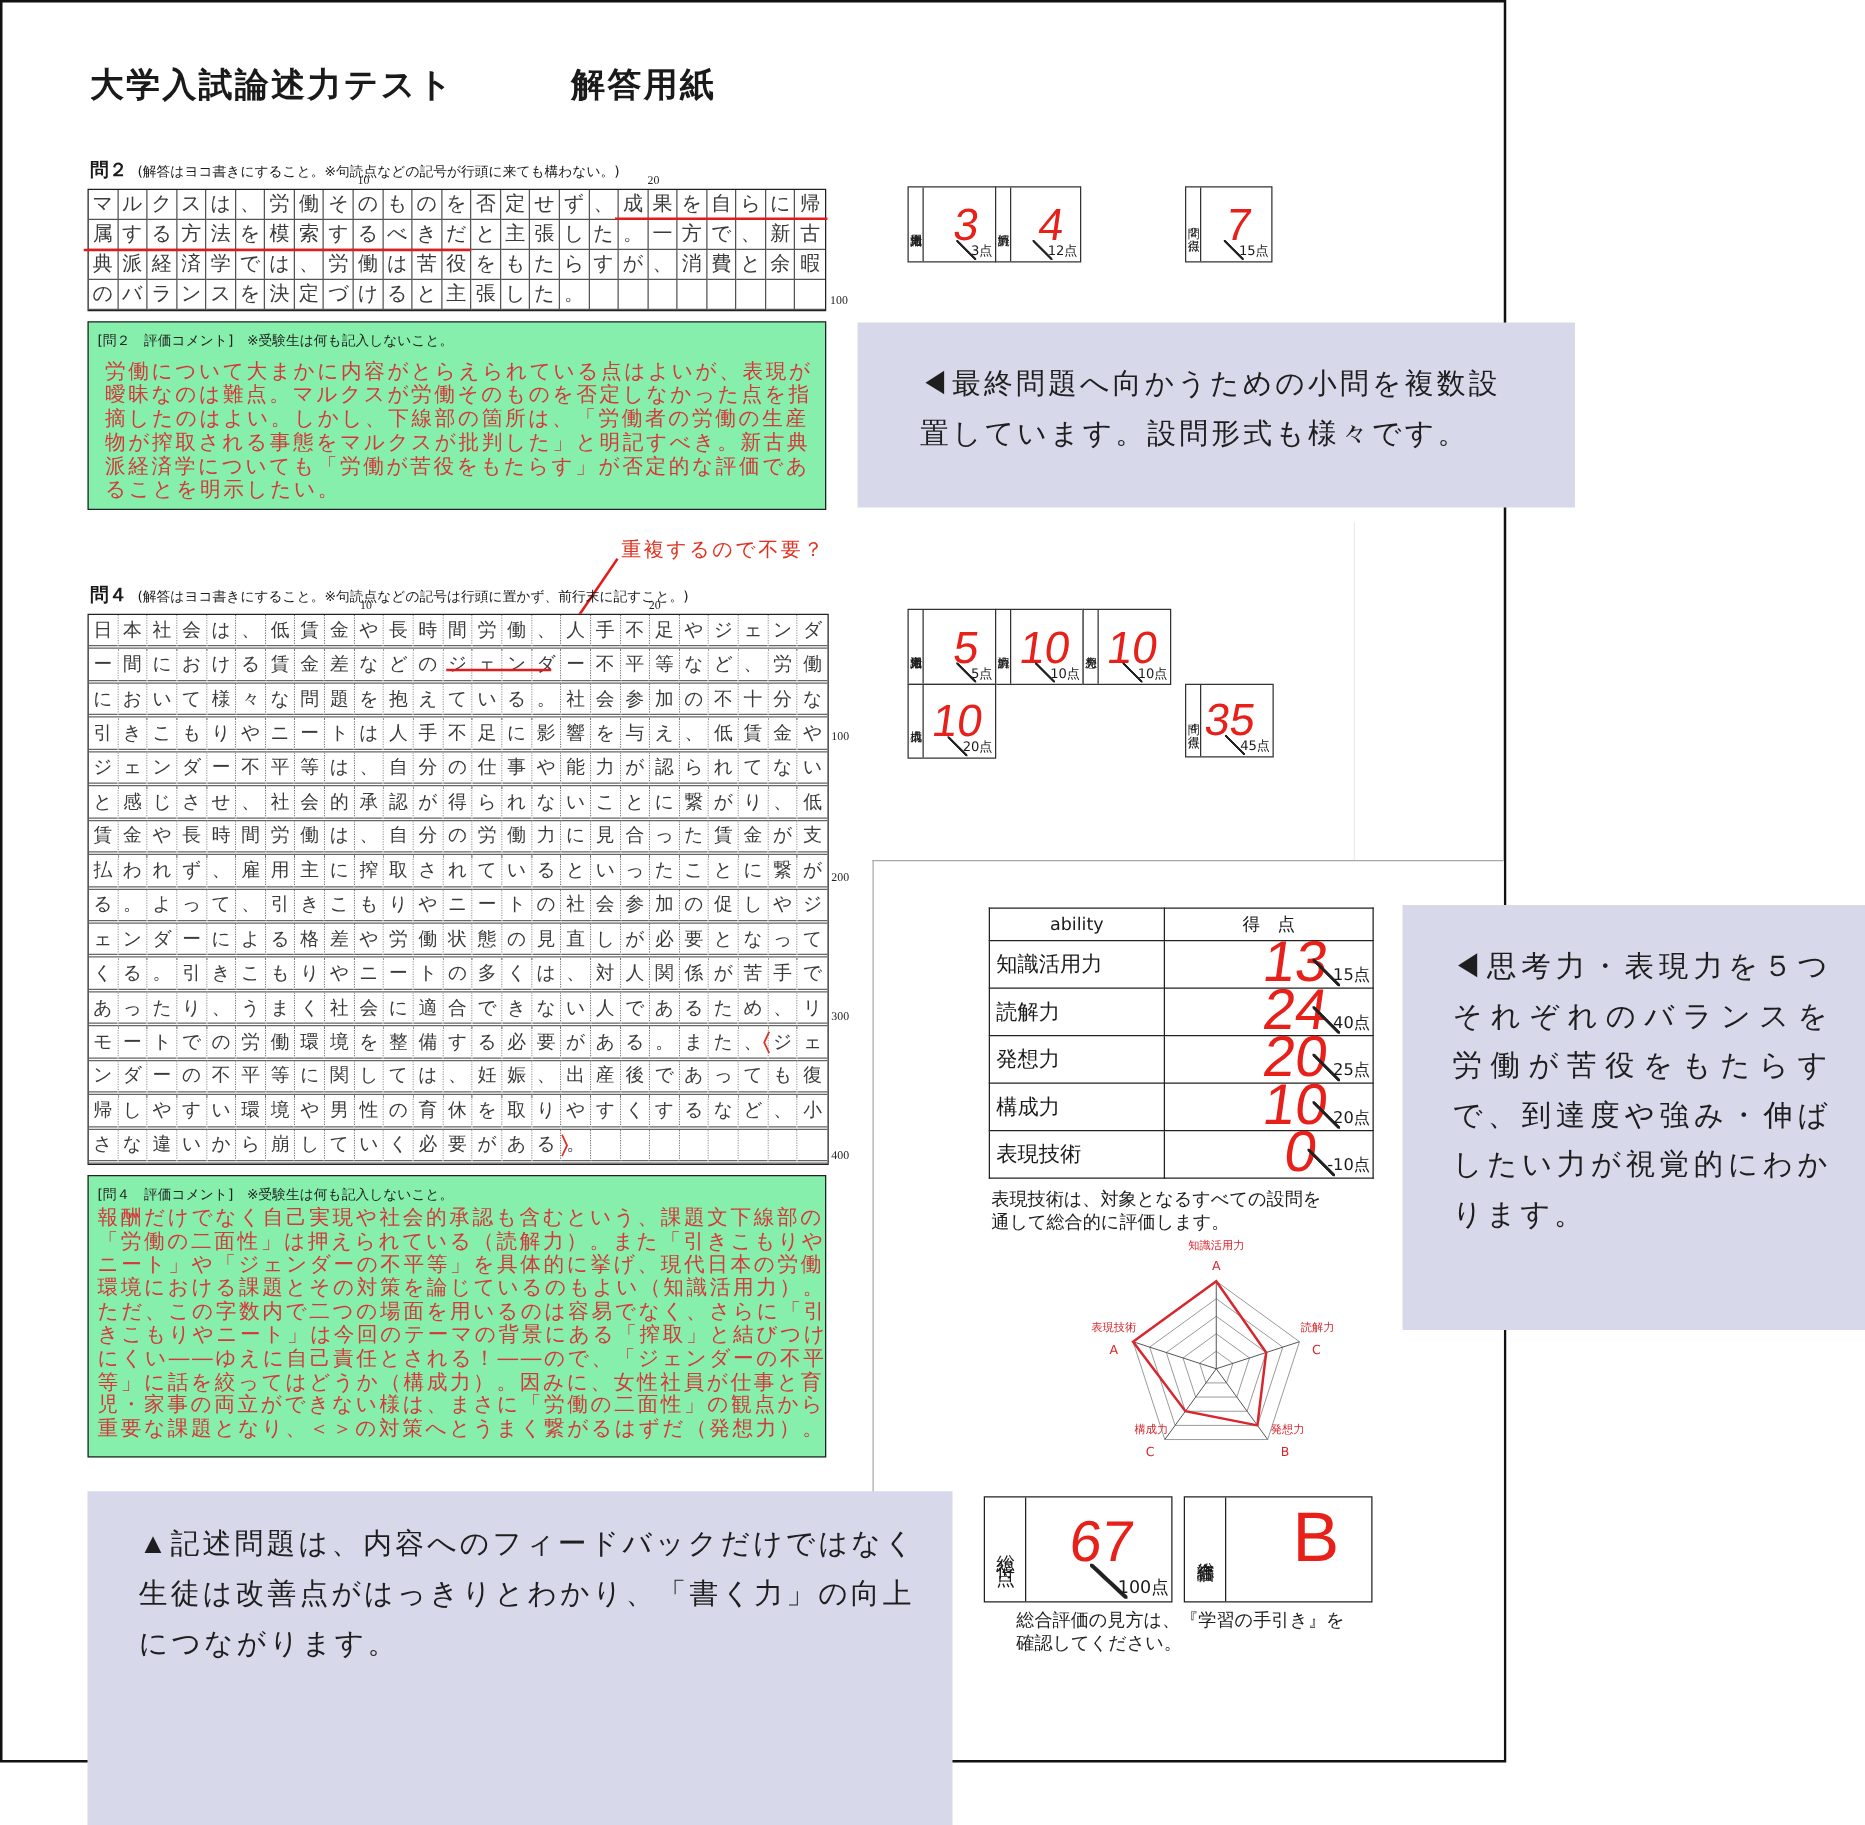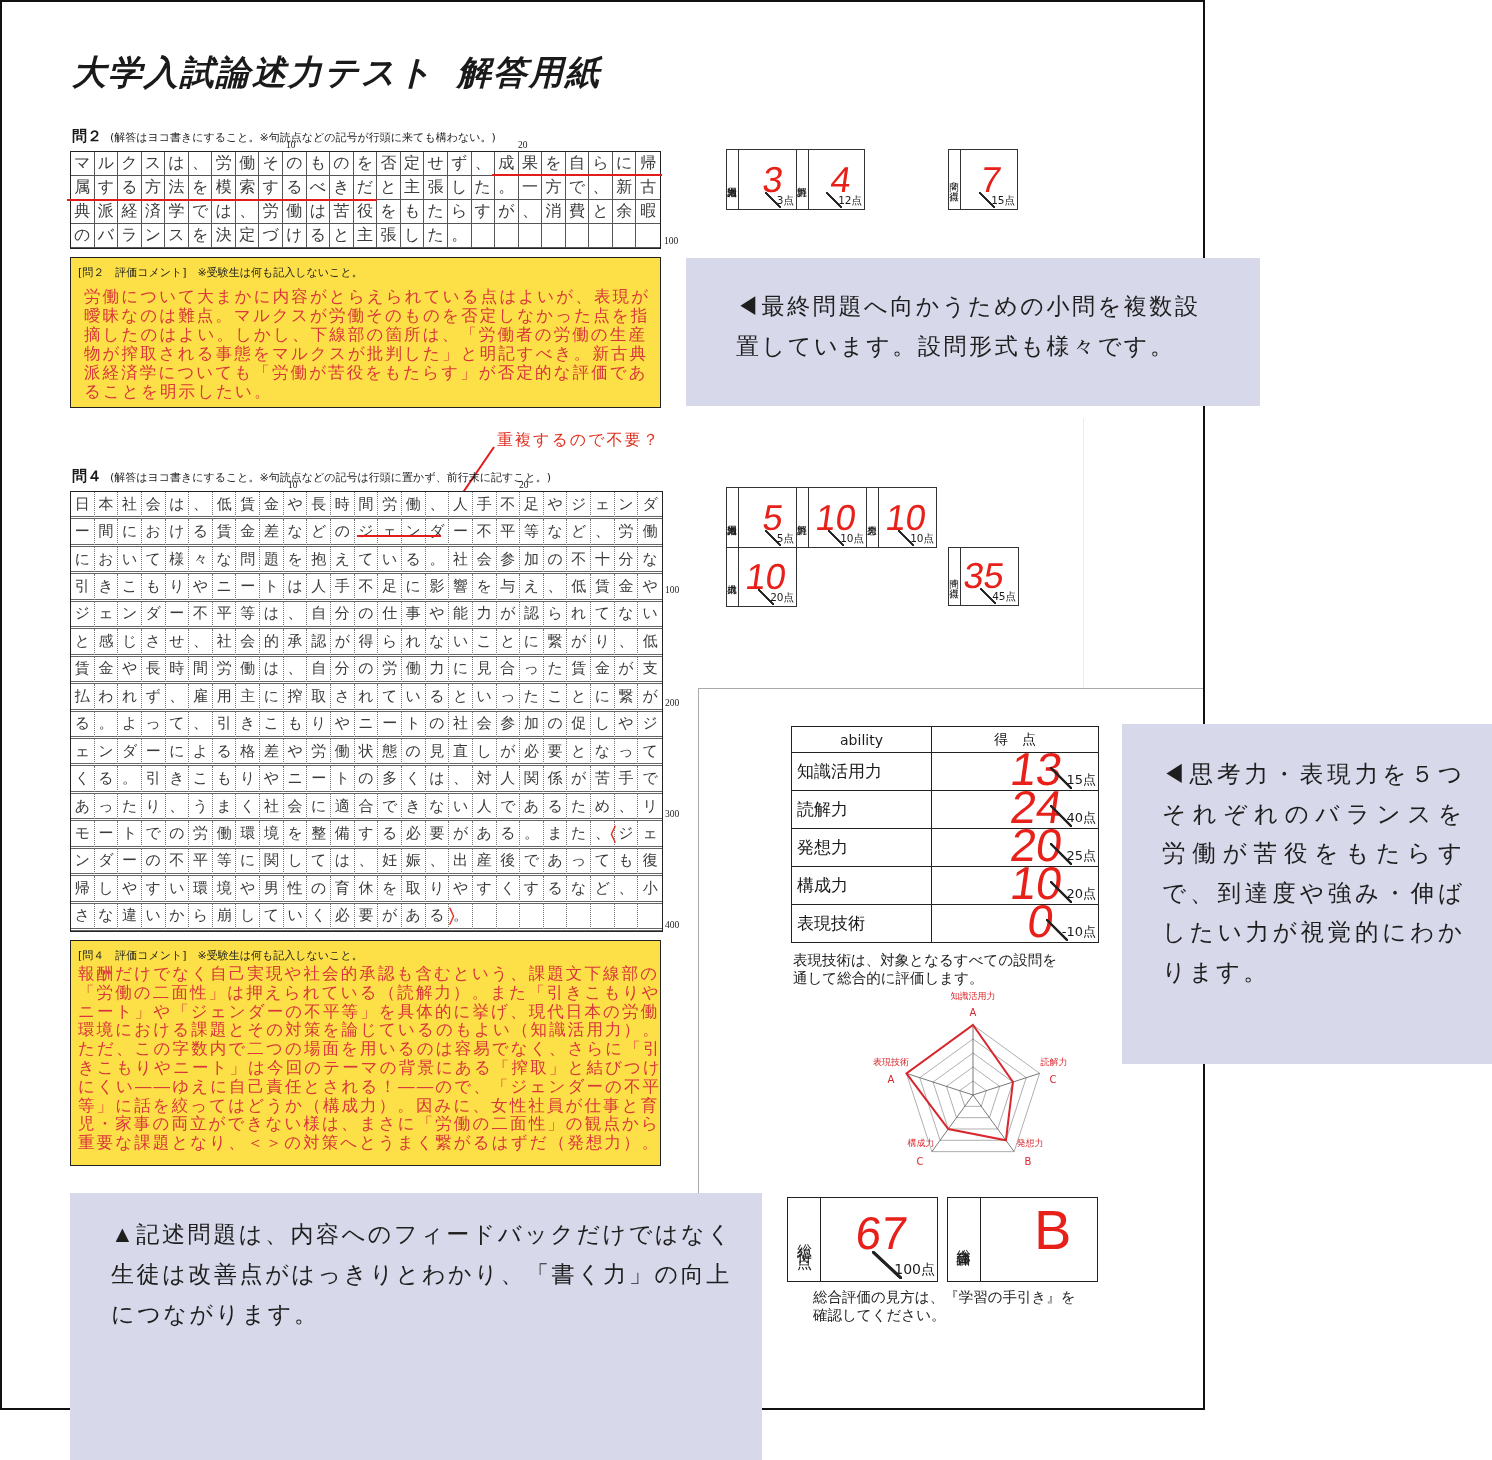--- a/index.html
+++ b/index.html
@@ -2,37 +2,37 @@
 <html><head>
 <meta charset="utf-8">
 <style>
   html, body { margin:0; padding:0; }
   body { width:1492px; height:1460px; position:relative; background:#ffffff; overflow:hidden;
          font-family:"DejaVu Sans", sans-serif; color:#1a1a1a; }
   .abs { position:absolute; }
   .sheet { left:0; top:0; width:1205px; height:1410px; border:2px solid #111; box-sizing:border-box; background:#fff; }
   .overlay-sheet { left:698px; top:688px; width:505px; height:720px; border-top:1px solid #a9a9a9; border-left:1px solid #a9a9a9; background:#fff; box-sizing:border-box; }
   .faint-sheet { left:686px; top:418px; width:398px; height:270px; border-right:1px solid #ececec; box-sizing:border-box; }
-  .title { font-size:34px; font-weight:bold; letter-spacing:2px; white-space:nowrap;font-style:italic; }
+  .title { font-size:27px; font-weight:bold; letter-spacing:2px; white-space:nowrap; }
   .qlabel { font-size:15px; font-weight:bold; white-space:nowrap; }
   .qinst { font-size:11px; white-space:nowrap; }
   .marker { font-family:"Liberation Serif", serif; font-size:9.5px; color:#222; }
 
   .grid { display:grid; grid-template-columns:repeat(25, 1fr); border:1.5px solid #222; box-sizing:border-box; background:#fff; }
   .grid .cell { display:flex; align-items:center; justify-content:center; color:#3b3b3b; overflow:hidden; box-sizing:border-box; }
   #grid-q2 { grid-template-rows:repeat(4, 1fr); }
   #grid-q2 .cell { border-right:1px solid #555; border-bottom:1px solid #555; font-size:16px; }
   #grid-q4 { grid-template-rows:repeat(16, 1fr); }
   #grid-q4 .cell { border-right:1px dotted #777; border-bottom:3px double #666; font-size:15px; }
   .grid .cell.lastcol { border-right:none !important; }
 
   .red-line { background:#e21b1b; height:2px; }
   .red-text { color:#e0301f; }
 
-  .cbox { border:1.5px solid #222; box-sizing:border-box; background:#fde047;padding-left:44px; }
+  .cbox { border:1.5px solid #222; box-sizing:border-box; background:#86efac;padding-left:44px; }
   .chead { font-size:11px; white-space:nowrap; color:#222; }
   .cline { font-size:16.5px; letter-spacing:2.1px; white-space:nowrap; color:#d8363b; line-height:19px; height:19px; }
   .q4c .cline { line-height:18.8px; height:18.8px; }
 
   .sbox { position:absolute; border:1.2px solid #333; box-sizing:border-box; background:#fff; }
   .sbox .lab { position:absolute; left:0; top:0; bottom:0; width:11px; border-right:1px solid #333; writing-mode:vertical-rl; text-orientation:upright;
                font-size:9.5px; line-height:11px; display:flex; align-items:center; justify-content:center; letter-spacing:0; }
   .sbox .val { position:absolute; right:13px; bottom:11px; color:#e8201a; font-family:"Liberation Sans", sans-serif; font-size:36px; line-height:1; transform:skewX(-8deg); }
   .sbox .mx { position:absolute; right:2px; bottom:1px; font-size:10.5px; white-space:nowrap; display:flex; align-items:flex-end; }
   .slash { display:inline-block; width:16px; height:16px; background:linear-gradient(to top right, transparent 45%, #222 47%, #222 53%, transparent 55%); margin-right:-4px; }

